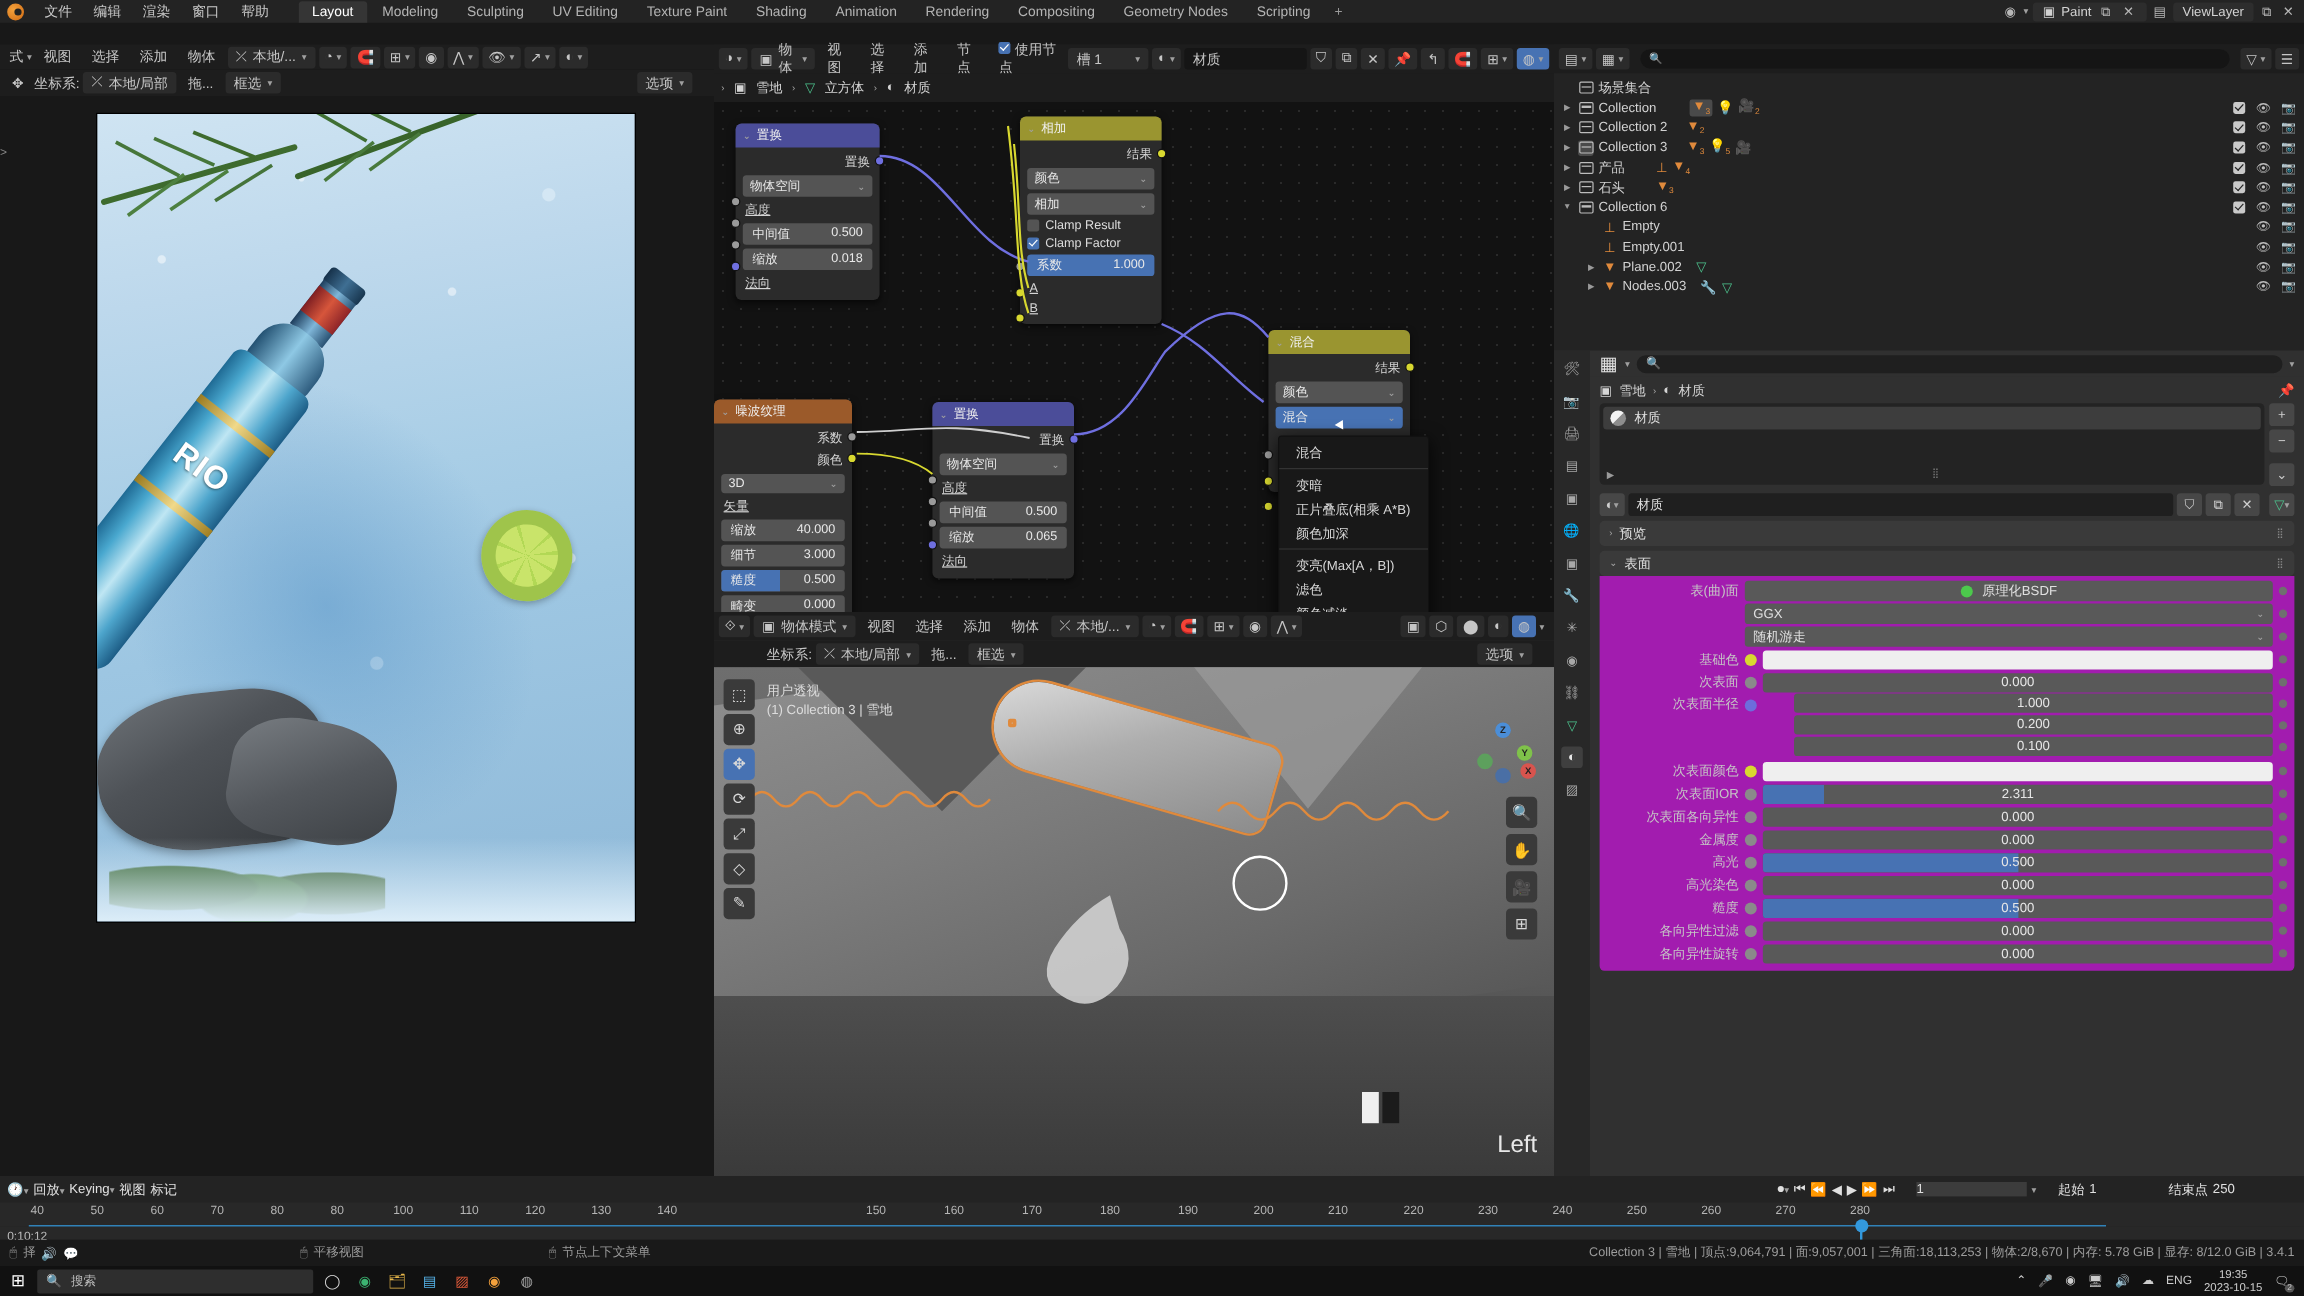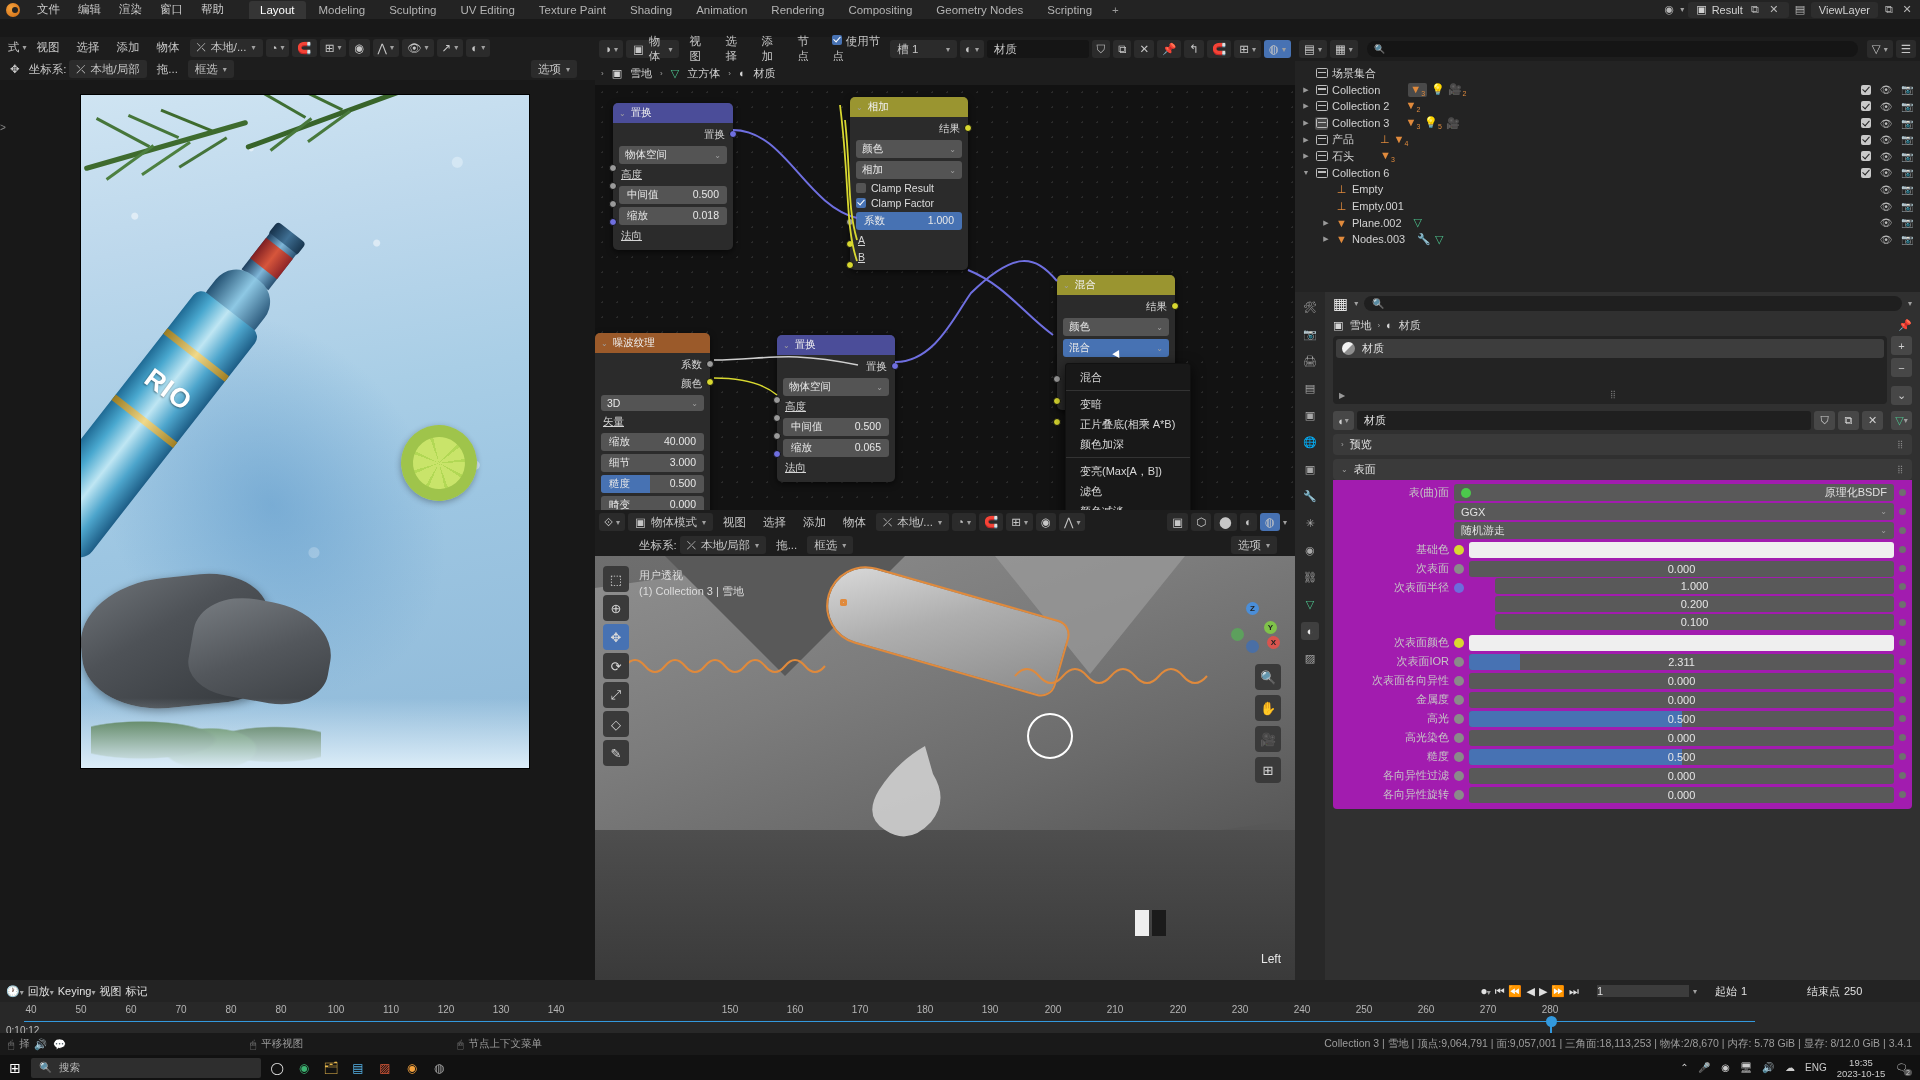--- a/index.html
+++ b/index.html
@@ -172,21 +172,21 @@
     box-shadow:0 4px 14px rgba(0,0,0,.75);padding:3px 0;z-index:60;width:126px;}
   .ddmenu .mi{padding:2.5px 14px;font-size:11px;color:#d8d8d8;}
   .ddmenu .sep{height:1px;background:#333;margin:3px 0;}
   .cursor{position:absolute;z-index:70;width:0;height:0;
     border-left:7px solid #fff;border-top:4px solid transparent;border-bottom:4px solid transparent;}
 
   .gizmo{position:absolute;right:16px;top:46px;width:52px;height:52px;}
   .gz{position:absolute;width:13px;height:13px;border-radius:50%;display:flex;align-items:center;
     justify-content:center;font-size:8px;color:#222;font-weight:bold;}
   .vp-label{position:absolute;font-size:11px;color:#dcdcdc;}
-  .vp-ortho{position:absolute;right:14px;bottom:14px;font-size:12px;color:#e8e8e8;}
+  .vp-ortho{position:absolute;right:14px;bottom:14px;font-size:20px;color:#e8e8e8;}
 </style>
 </head>
 <body>
 
 <div class="app">
 
 
   <div class="topbar">
     <span class="blogo"></span>
     <div class="menu-item">文件</div>
@@ -206,21 +206,21 @@
       <div class="wstab">Compositing</div>
       <div class="wstab">Geometry Nodes</div>
       <div class="wstab">Scripting</div>
       <div class="wstab plus">+</div>
     </div>
     <div class="topbar-right">
       <span class="tb-icon">◉</span>
       <span class="chev">▾</span>
       <div class="tb-field">
         <span>▣</span>
-        <span>Result</span>
+        <span>Paint</span>
         <span class="tb-icon">⧉</span>
         <span class="tb-icon">✕</span>
       </div>
       <span class="tb-icon">▤</span>
       <div class="tb-field">
         <span>ViewLayer</span>
       </div>
       <span class="tb-icon">⧉</span>
       <span class="tb-icon">✕</span>
     </div>
@@ -996,21 +996,21 @@
 
       <div class="panel-hdr" style="margin-top:4px;">
         <span class="chev">⌄</span>
         <span>表面</span>
         <span style="margin-left:auto;color:#888;font-size:8px;letter-spacing:1px;">⣿</span>
       </div>
 
       <div class="psec">
         <div class="prow">
           <span class="plabel">表(曲)面</span>
-          <div class="pdd" style="justify-content:space-between;gap:8px;">
+          <div class="pdd" style="justify-content:center;gap:8px;">
             <span class="pdot green"></span>
             <span>原理化BSDF</span>
           </div>
           <span class="anim-dot"></span>
         </div>
         <div class="prow">
           <span class="plabel"></span>
           <div class="pdd">
             <span>GGX</span>
               <span class="chev">⌄</span>

